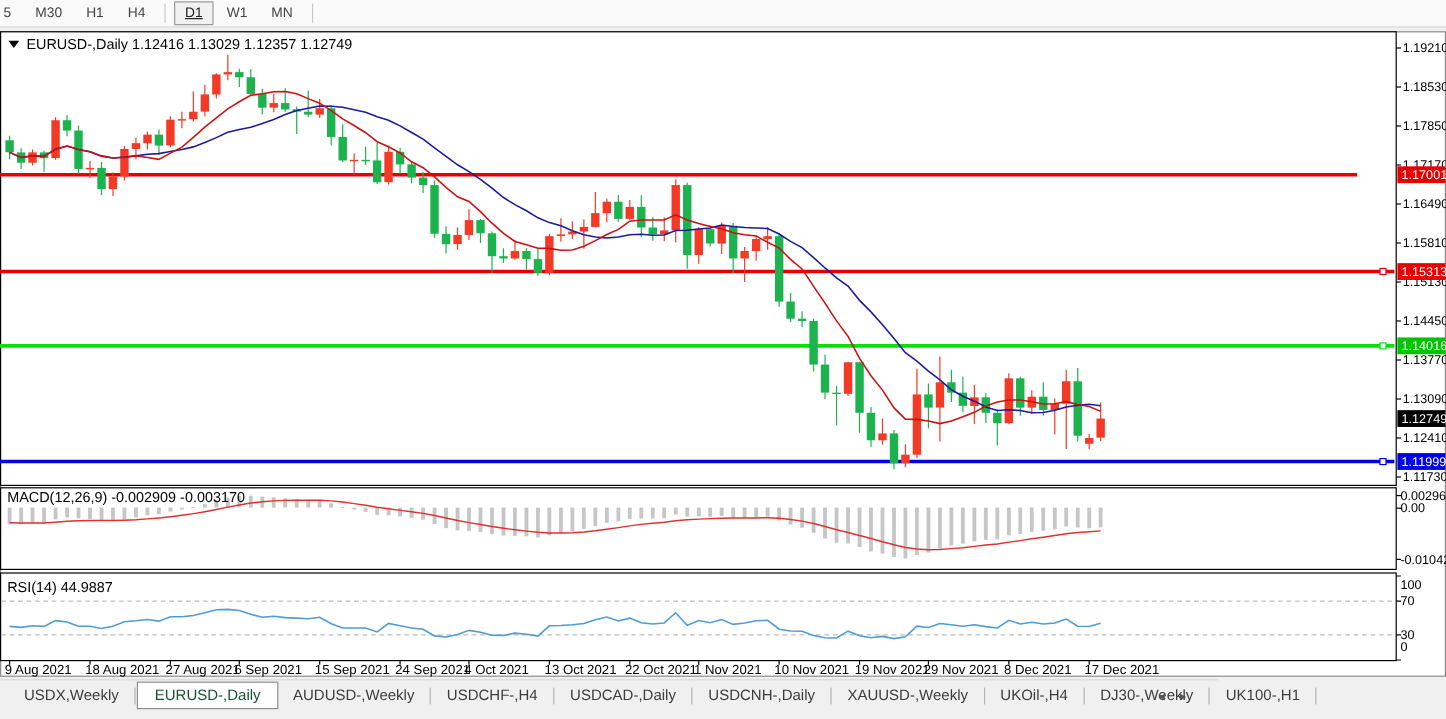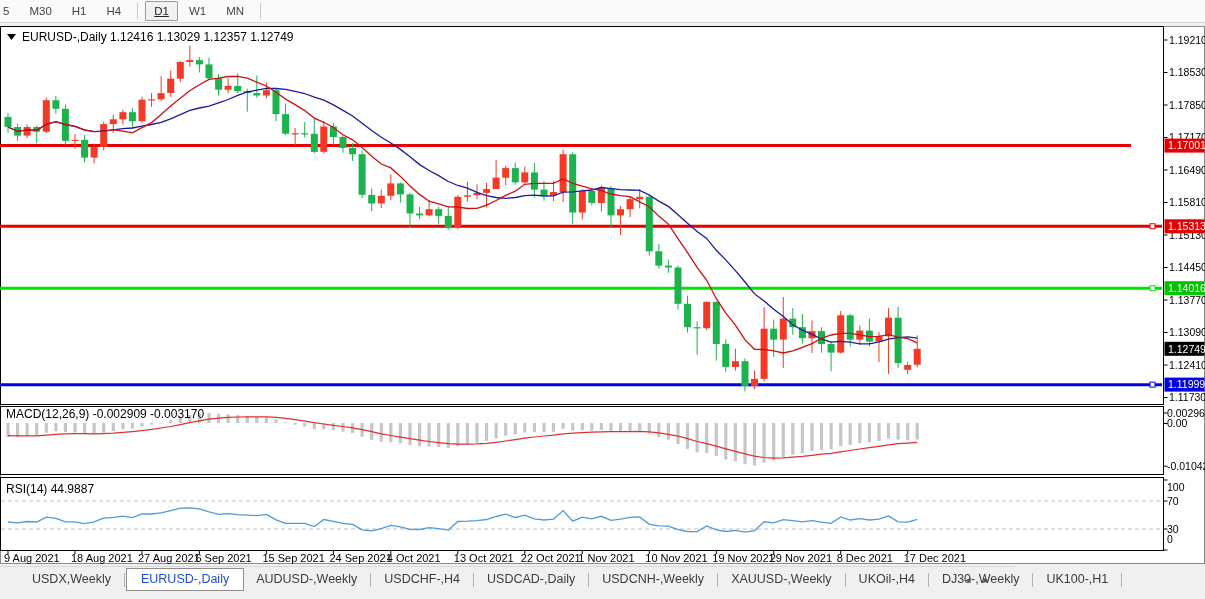--- a/index.html
+++ b/index.html
@@ -22,28 +22,28 @@
   }
   .tf-btn:first-child { padding-left:2px; margin-left:0; }
   .tf-btn.active { background:#f1f1f1; border:1px solid #9c9c9c; border-radius:1px; color:#222;text-decoration:underline; }
   .tf-sep { width:1px; height:16px; background:#c9c9c9; margin:0 6px; }
   
   #chart-svg { position:absolute; top:0; left:0; }
   
   #tabbar {
     position:absolute; top:566px; left:0; width:1015px; height:26px;
     background:#f0f0f0; border-top:1px solid #dadada;
-    display:flex; align-items:center; padding-left:20px;
+    display:flex; align-items:center; padding-left:8px;
   }
   .tab {
     font-size:12.5px; color:#3c3c3c; padding:3px 12px; white-space:nowrap;
     cursor:default; line-height:15px;
   }
   .tab.active {
-    background:#ffffff; border:1px solid #8e8e8e; color:#1d4ed8;
+    background:#ffffff; border:1px solid #8e8e8e; color:#14532d;
     padding:3px 14px; margin-top:-1px; box-shadow:0 1px 0 #fff inset;
   }
   .tab-sep { width:1px; height:14px; background:#b4b4b4; margin:0 1px; flex:0 0 auto; }
   .tab-scroll {
     position:absolute; top:7px; font-size:9px; color:#555; width:14px; text-align:center;
     cursor:default; line-height:12px;
   }
   #tab-scroll-left  { right:40px; }
   #tab-scroll-right { right:22px; }
   #statusbar { position:absolute; top:592px; left:0; width:1205px; height:7px; background:#f0f0f0; }
@@ -502,21 +502,21 @@
 <div id="tabbar">
   <span class="tab">USDX,Weekly</span>
     <span class="tab-sep"></span>
     <span class="tab active">EURUSD-,Daily</span>
     <span class="tab">AUDUSD-,Weekly</span>
     <span class="tab-sep"></span>
     <span class="tab">USDCHF-,H4</span>
     <span class="tab-sep"></span>
     <span class="tab">USDCAD-,Daily</span>
     <span class="tab-sep"></span>
-    <span class="tab">USDCNH-,Weekly</span>
+    <span class="tab">USDCNH-,Daily</span>
     <span class="tab-sep"></span>
     <span class="tab">XAUUSD-,Weekly</span>
     <span class="tab-sep"></span>
     <span class="tab">UKOil-,H4</span>
     <span class="tab-sep"></span>
     <span class="tab">DJ30-,Weekly</span>
     <span class="tab-sep"></span>
     <span class="tab">UK100-,H1</span>
     <span class="tab-sep"></span>
     <span class="tab-scroll" id="tab-scroll-left">◄</span>

